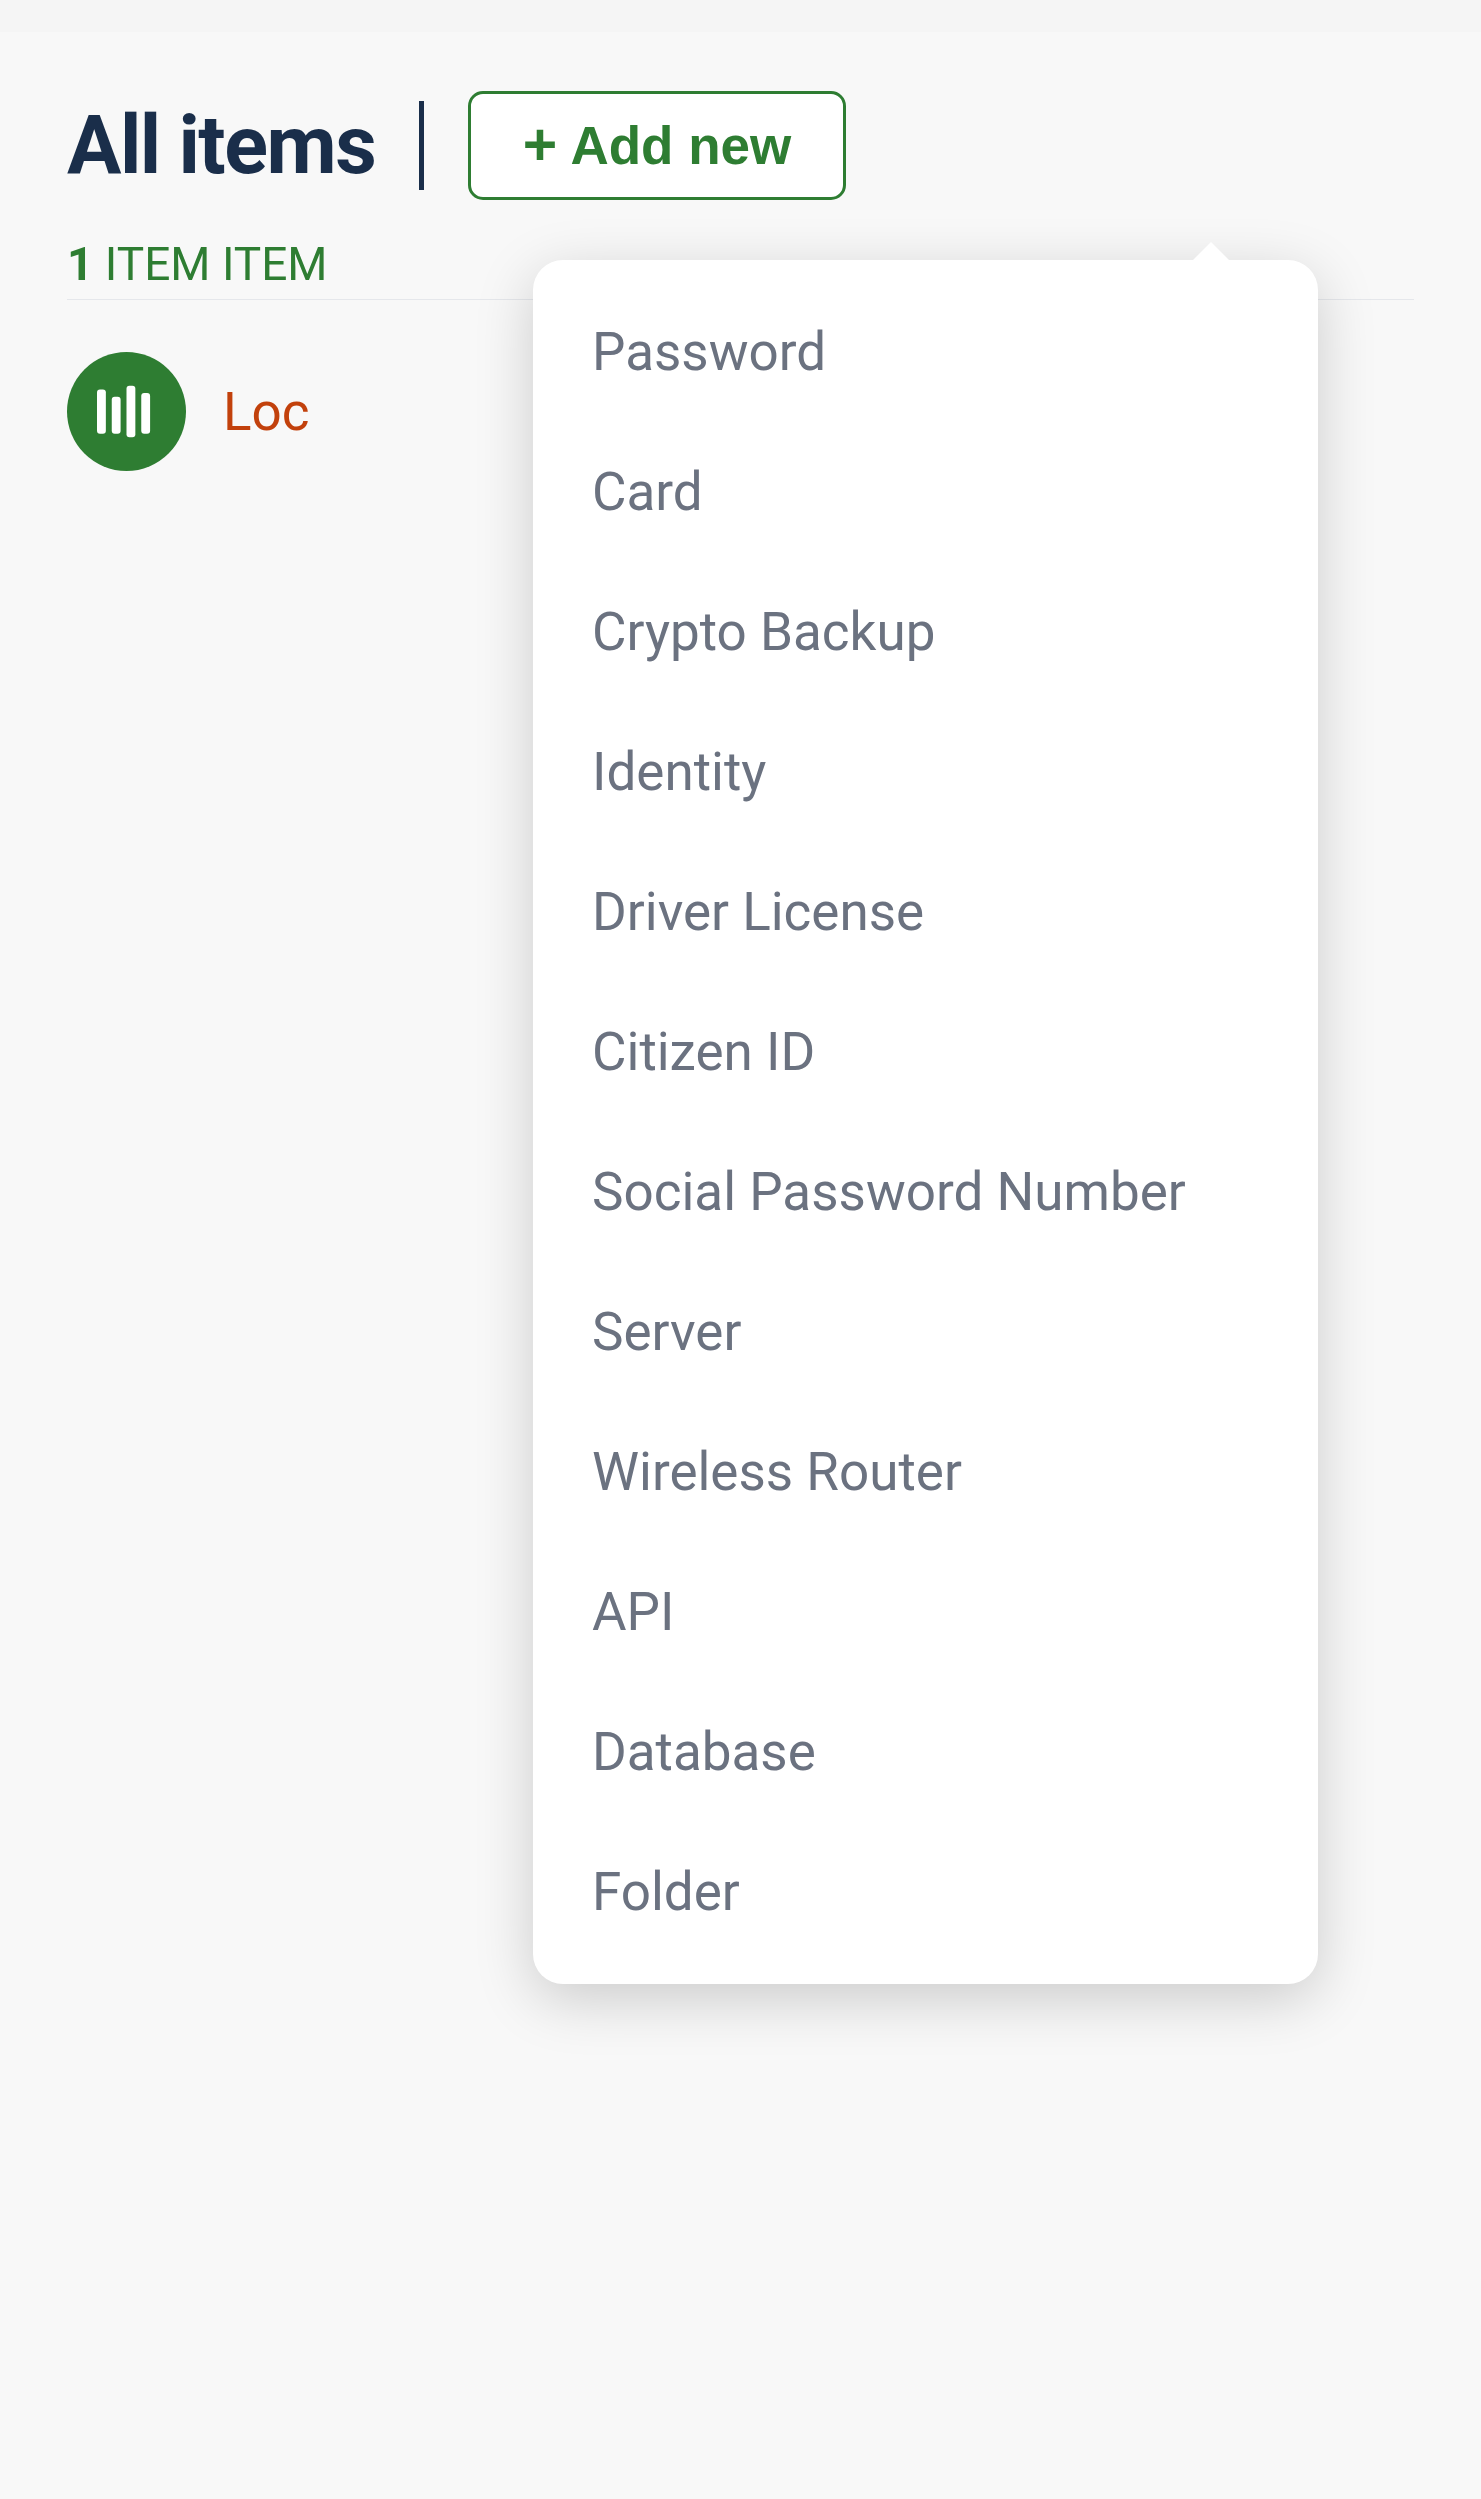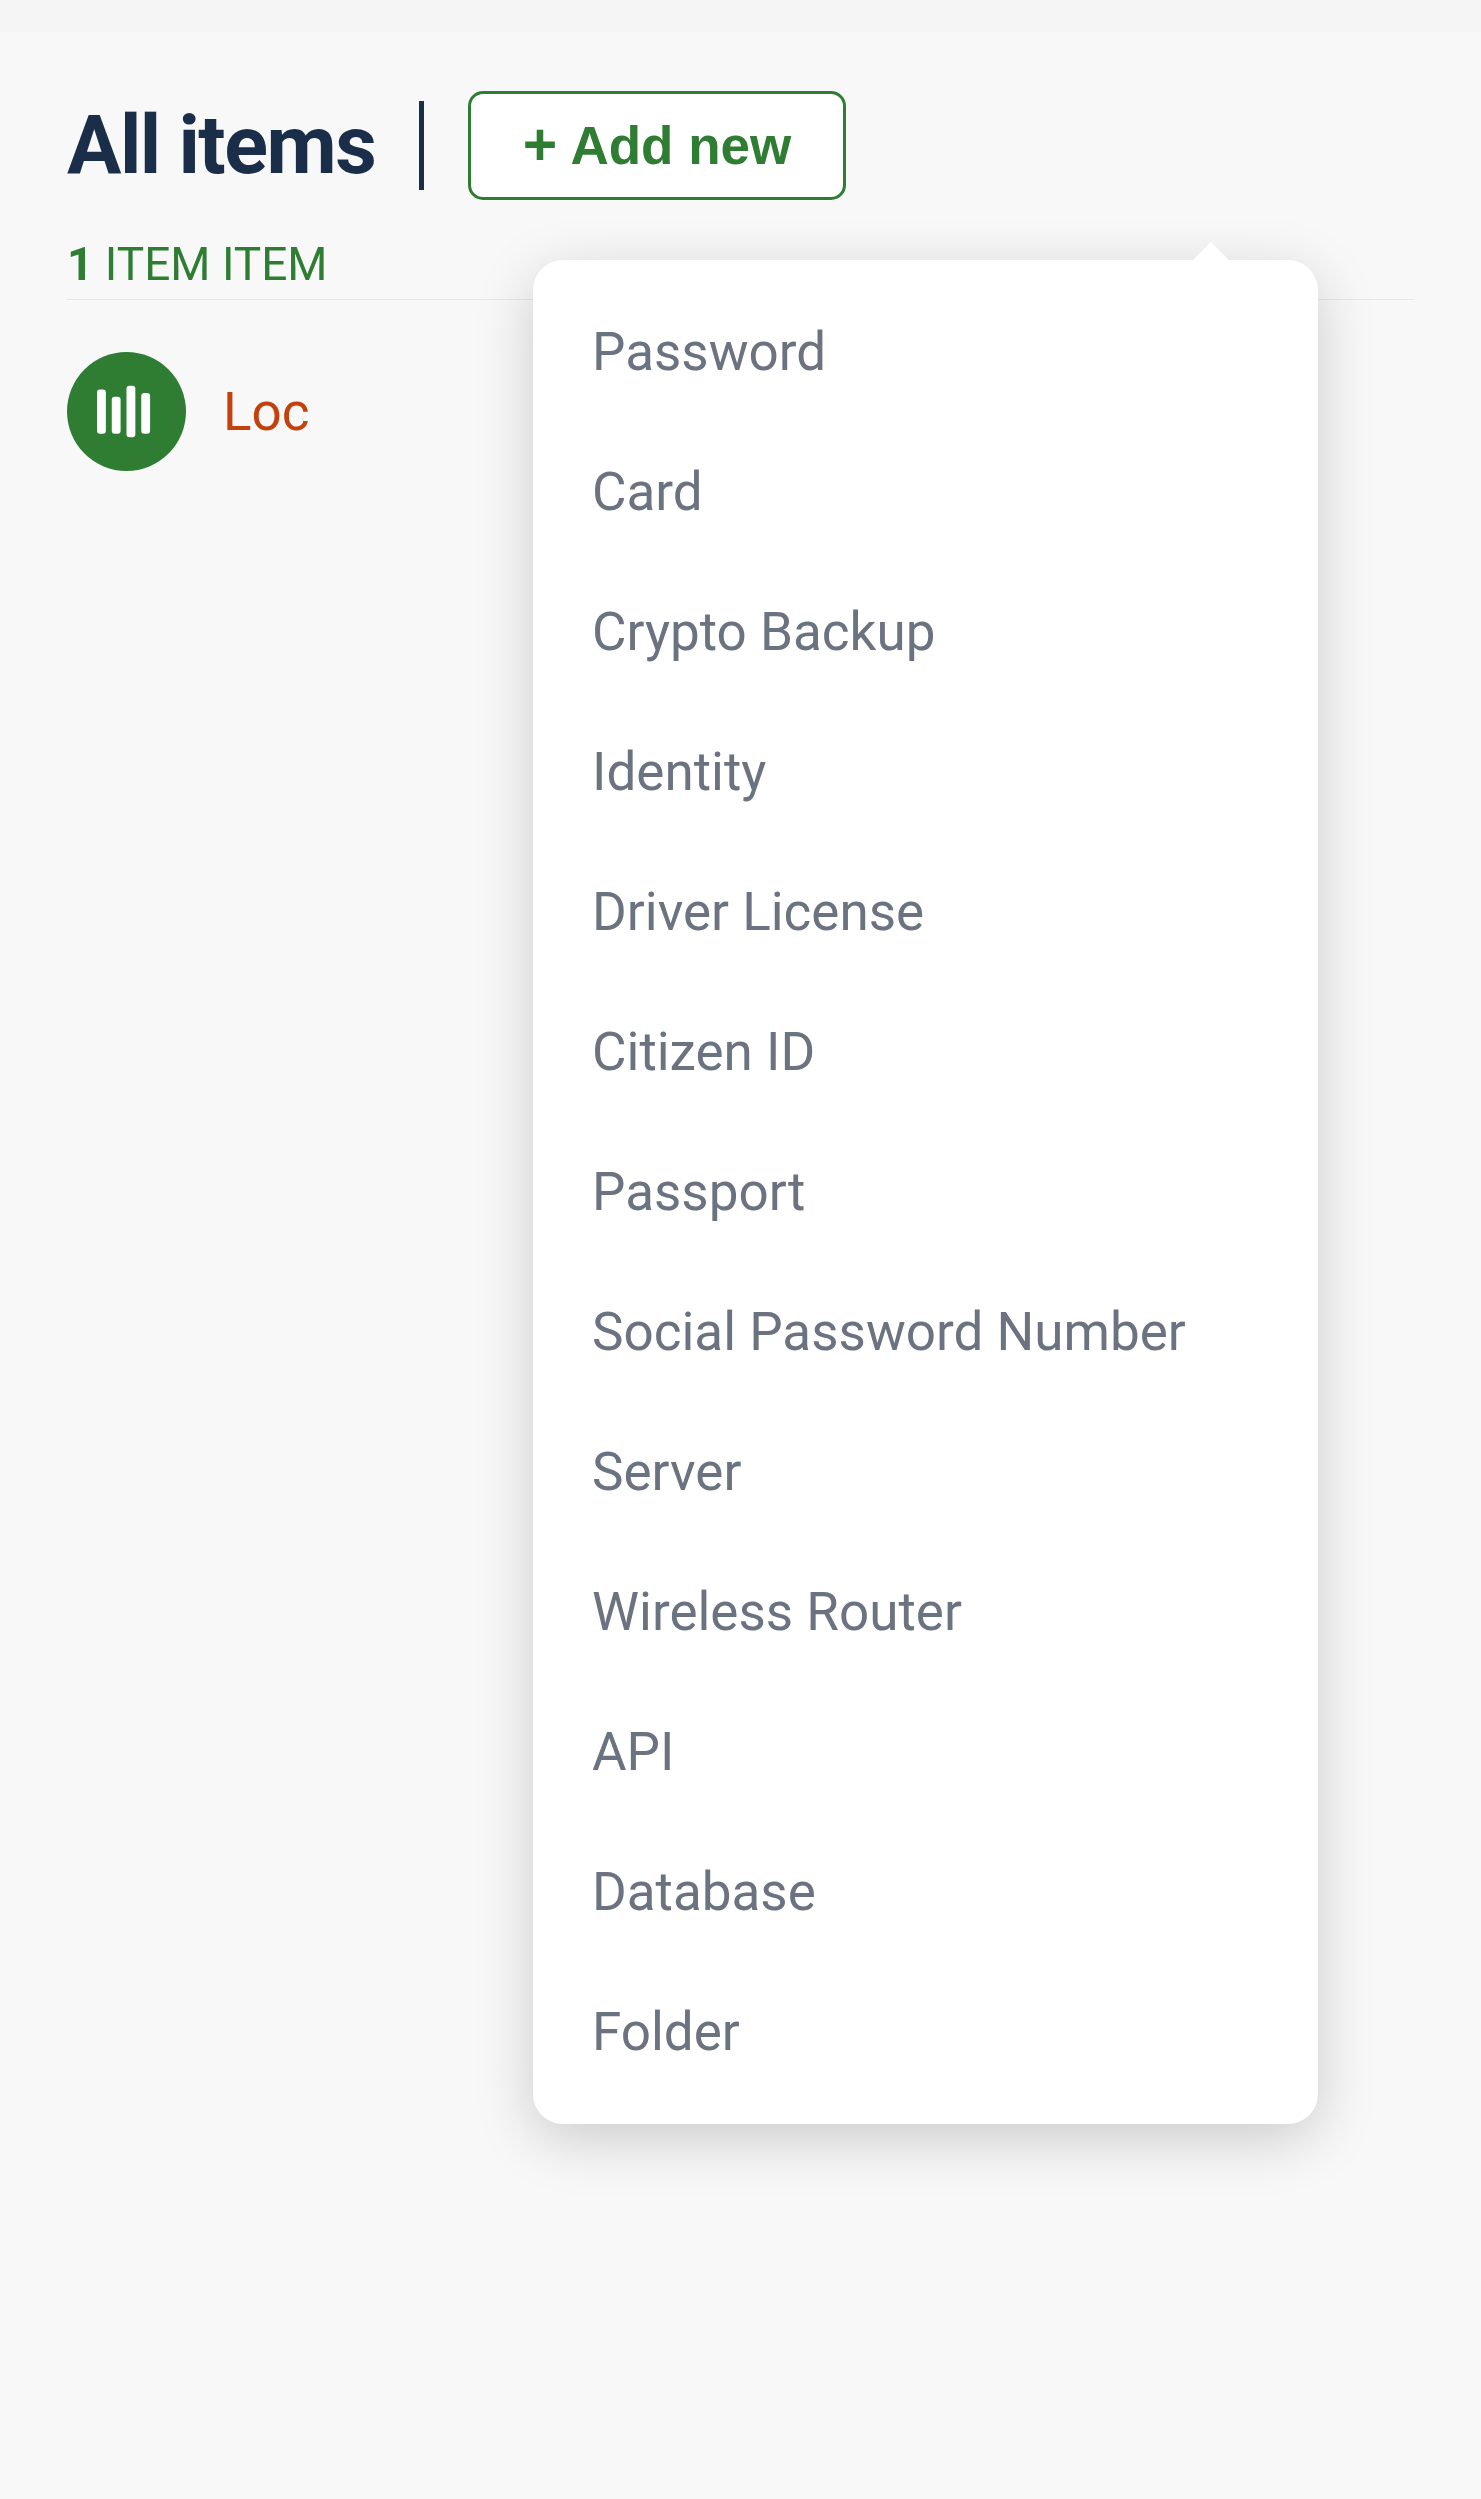--- a/index.html
+++ b/index.html
@@ -179,23 +179,20 @@
       <span>Crypto Backup</span>
     </div>
     <div class="dropdown-item">
       <span>Identity</span>
     </div>
     <div class="dropdown-item">
       <span>Driver License</span>
     </div>
     <div class="dropdown-item">
       <span>Citizen ID</span>
-    </div>
-    <div class="dropdown-item">
-      <span>Passport</span>
     </div>
     <div class="dropdown-item">
       <span>Social Password Number</span>
     </div>
     <div class="dropdown-item">
       <span>Server</span>
     </div>
     <div class="dropdown-item">
       <span>Wireless Router</span>
     </div>

